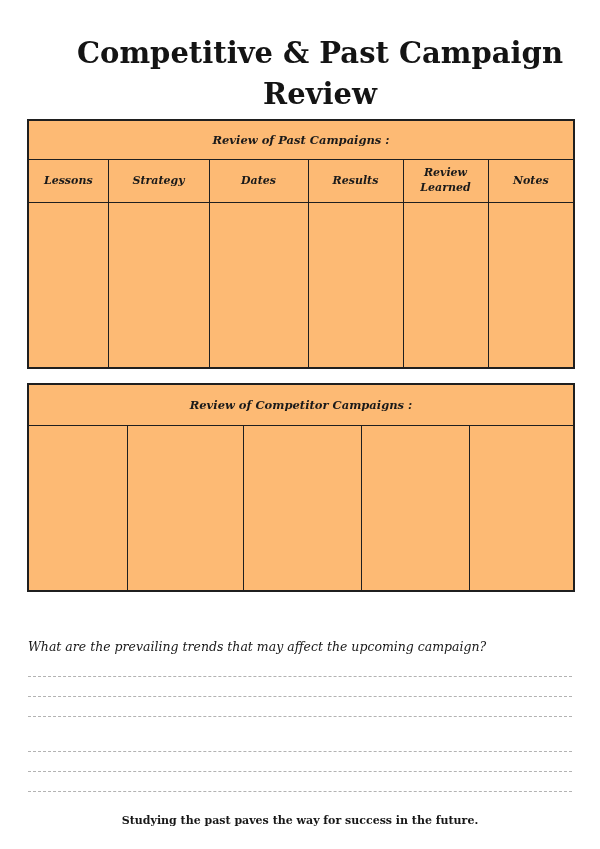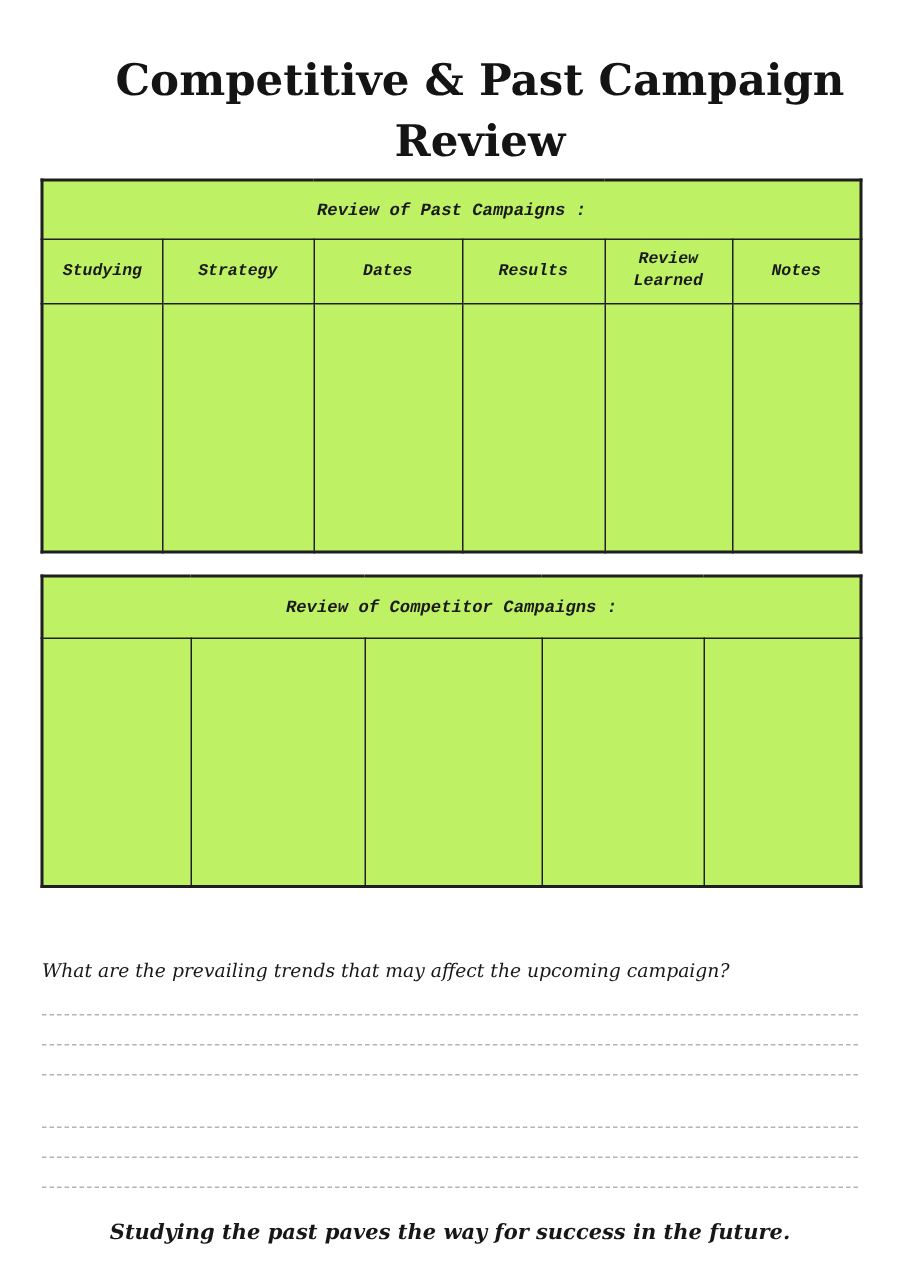--- a/index.html
+++ b/index.html
@@ -38,22 +38,21 @@
     border-collapse: collapse;
     table-layout: fixed;
     border: 2px solid #1f1f1f;
   }
   #past-table { top: 119px; }
   #competitor-table { top: 383px; padding-left: 20px; }
 
   .form-table th, .form-table td {
     border: 1.5px solid #1f1f1f;
     padding: 2px 4px;
-    background: #bef264;
-    font-family: Liberation Mono, monospace;
+    background: #fdba74;
   }
   .tbl-title-row th {
     height: 34px;
     font-size: 11.5px;
     font-weight: bold;
     font-style: italic;
     text-align: center;
   }
   #competitor-table .tbl-title-row th { height: 36px; }
 
@@ -106,23 +105,22 @@
   }
   .answer-line.first { height: 22px; }
 
   
   .doc-footer {
     position: absolute;
     top: 814px;
     left: 0;
     width: 100%;
     text-align: center;
-    font-size: 14px;
-    font-weight: bold;
-    font-style: italic;
+    font-size: 11px;
+    font-weight: bold;
     color: #171717;
   }
 </style>
 </head>
 <body>
 
 <div class="page">
 
   <h1 class="doc-title">
     <span>Competitive &amp; Past Campaign</span>
@@ -136,21 +134,21 @@
         <col class="p3">
         <col class="p4">
         <col class="p5">
         <col class="p6">
     </colgroup>
     <thead>
       <tr class="tbl-title-row">
         <th colspan="6">Review of Past Campaigns :</th>
       </tr>
       <tr class="head-row">
-        <th>Studying</th>
+        <th>Lessons</th>
         <th>Strategy</th>
         <th>Dates</th>
         <th>Results</th>
         <th>Review Learned</th>
         <th>Notes</th>
       </tr>
     </thead>
     <tbody>
       <tr class="body-row">
         <td></td>

